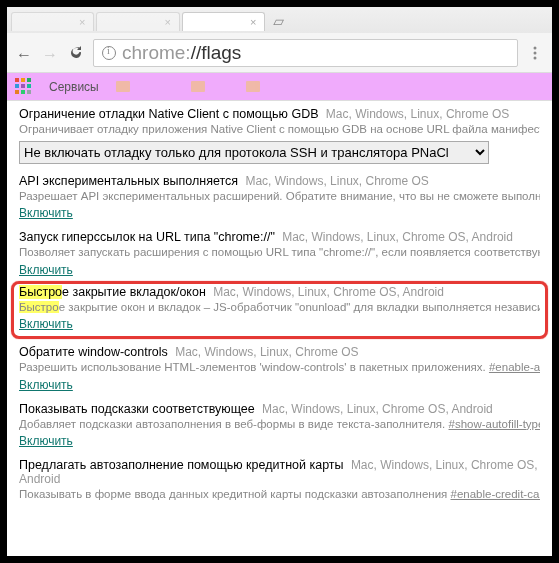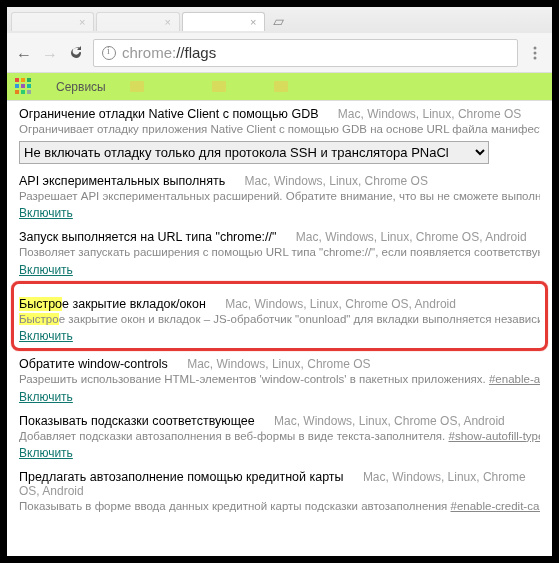--- a/index.html
+++ b/index.html
@@ -78,31 +78,31 @@
     }
     .omnibox-icon::after {
       content: 'i';
       position: absolute;
       top: -2px; left: 4px;
       font-size: 10px;
       color: #888;
       font-family: serif;
     }
     .omnibox-text {
-      font-size: 15px;
+      font-size: 19px;
       color: #333;
     }
     .omnibox-text .gray { color: #999; }
     .bookbar {
-      background: #bef264;
+      background: #f0abfc;
       border-bottom: 1px solid #ddd;
       padding: 4px 8px;
       display: flex;
       align-items: center;
-      gap: 24px;
+      gap: 17px;
       height: 28px;
       font-size: 12px;
       color: #555;
       overflow: hidden;
     }
     .apps-icon {
       display: grid;
       grid-template-columns: repeat(3, 5px);
       grid-template-rows: repeat(3, 5px);
       gap: 1px;
@@ -135,21 +135,21 @@
     .flag-title {
       color: #000;
       font-size: 12.5px;
       display: inline;
       margin-top: 24px;
     }
     .flag-plat {
       color: #999;
       font-size: 12px;
       display: inline;
-      margin-left: 16px;
+      margin-left: 4px;
     }
     .flag-desc {
       color: #888;
       font-size: 11.5px;
       margin-top: 1px;
       line-height: 1.35;
       white-space: nowrap;
       overflow: hidden;
     }
     .flag-desc .ylw { background: #ffff66; }
@@ -257,34 +257,34 @@
   <div class="content">
 
     <div class="flag">
       <span class="flag-title">Ограничение отладки Native Client с помощью GDB</span>
       <span class="flag-plat">Mac, Windows, Linux, Chrome OS</span>
       <div class="flag-desc">Ограничивает отладку приложения Native Client с помощью GDB на основе URL файла манифеста. Чтоб</div>
       <select class="flag-select"><option>Не включать отладку только для протокола SSH и транслятора PNaCl</option></select>
     </div>
 
     <div class="flag">
-      <span class="flag-title">API экспериментальных выполнять</span>
+      <span class="flag-title">API экспериментальных выполняется</span>
       <span class="flag-plat">Mac, Windows, Linux, Chrome OS</span>
       <div class="flag-desc">Разрешает API экспериментальных расширений. Обратите внимание, что вы не сможете выполнять загр</div>
       <a class="flag-link">Включить</a>
     </div>
 
     <div class="flag">
-      <span class="flag-title">Запуск выполняется на URL типа "chrome://"</span>
+      <span class="flag-title">Запуск гиперссылок на URL типа "chrome://"</span>
       <span class="flag-plat">Mac, Windows, Linux, Chrome OS, Android</span>
       <div class="flag-desc">Позволяет запускать расширения с помощью URL типа "chrome://", если появляется соответствующее ра</div>
       <a class="flag-link">Включить</a>
     </div>
 
-    <div class="flag highlighted" style="padding-top:16px;padding-bottom:8px;">
+    <div class="flag highlighted" style="padding-top:4px;padding-bottom:8px;">
       <div class="hl-box"></div>
       <span class="flag-title hl-title"><span class="ylw">Быстро</span><span>е закрытие вкладок/окон</span></span>
       <span class="flag-plat">Mac, Windows, Linux, Chrome OS, Android</span>
       <div class="flag-desc hl-desc"><span class="ylw">Быстро</span><span>е закрытие окон и вкладок – JS-обработчик "onunload" для вкладки выполняется независимо от</span></div>
       <a class="flag-link">Включить</a>
     </div>
 
     <div class="flag">
       <span class="flag-title">Обратите window-controls</span>
       <span class="flag-plat">Mac, Windows, Linux, Chrome OS</span>

